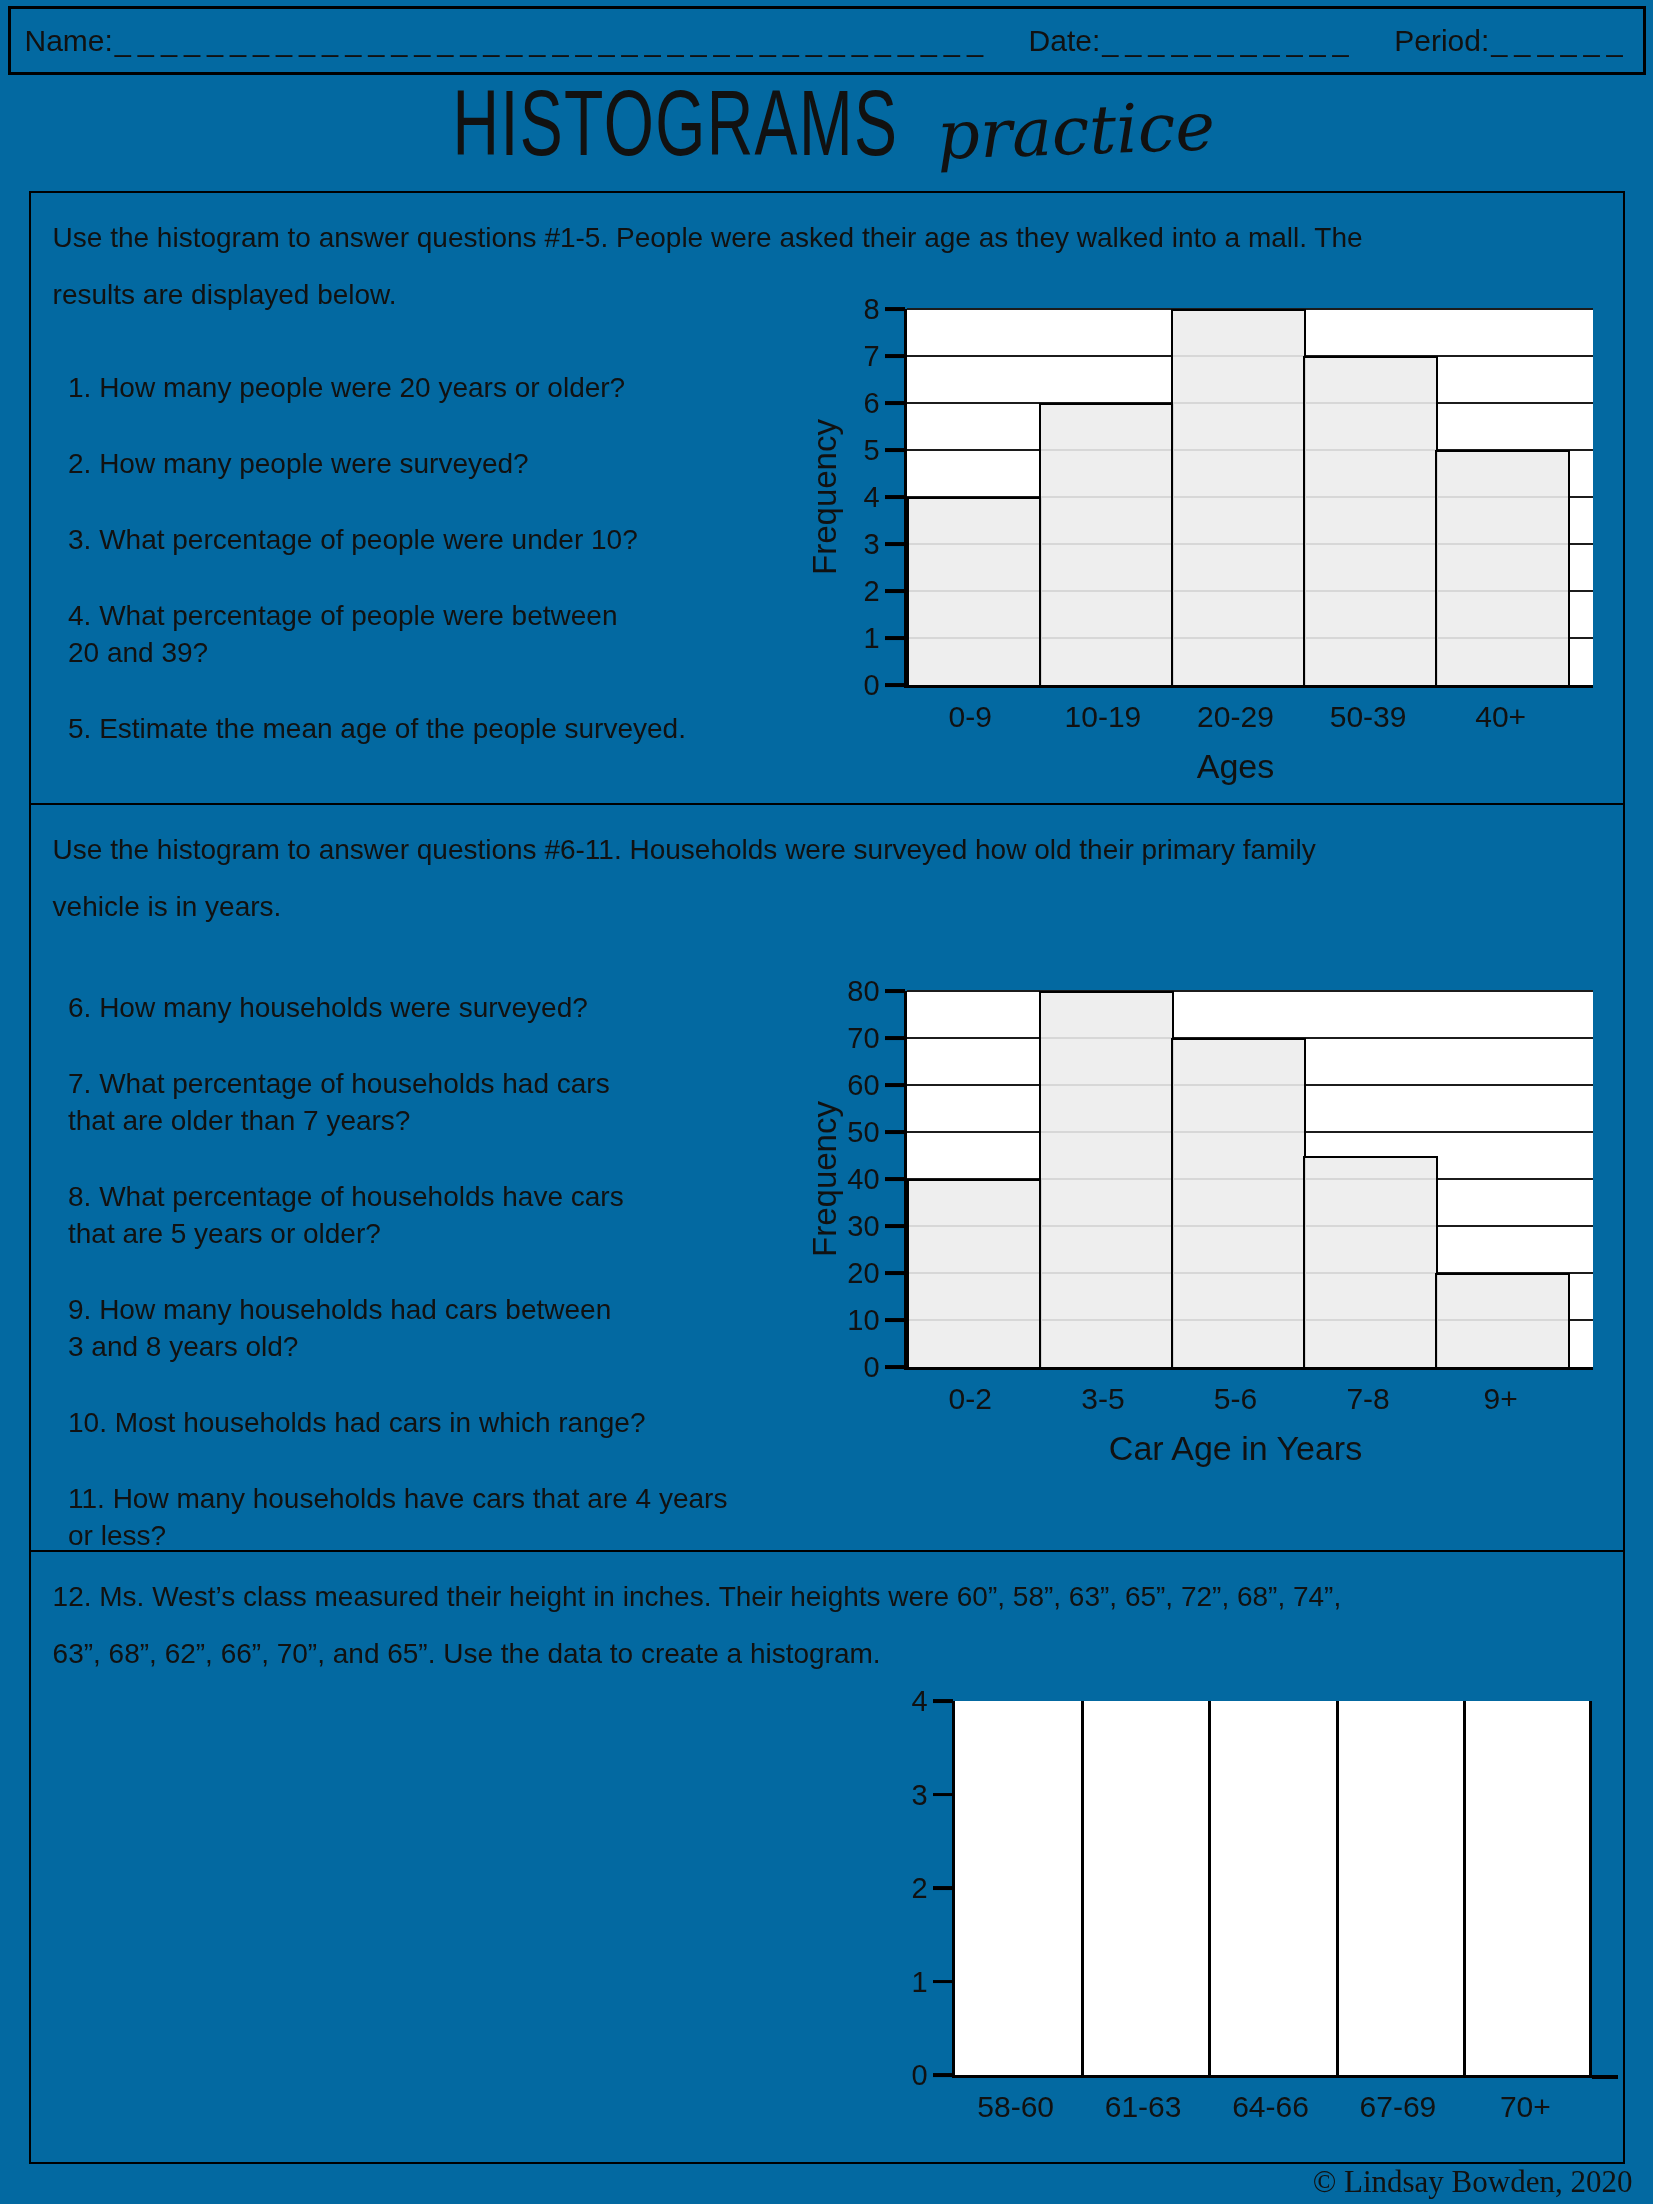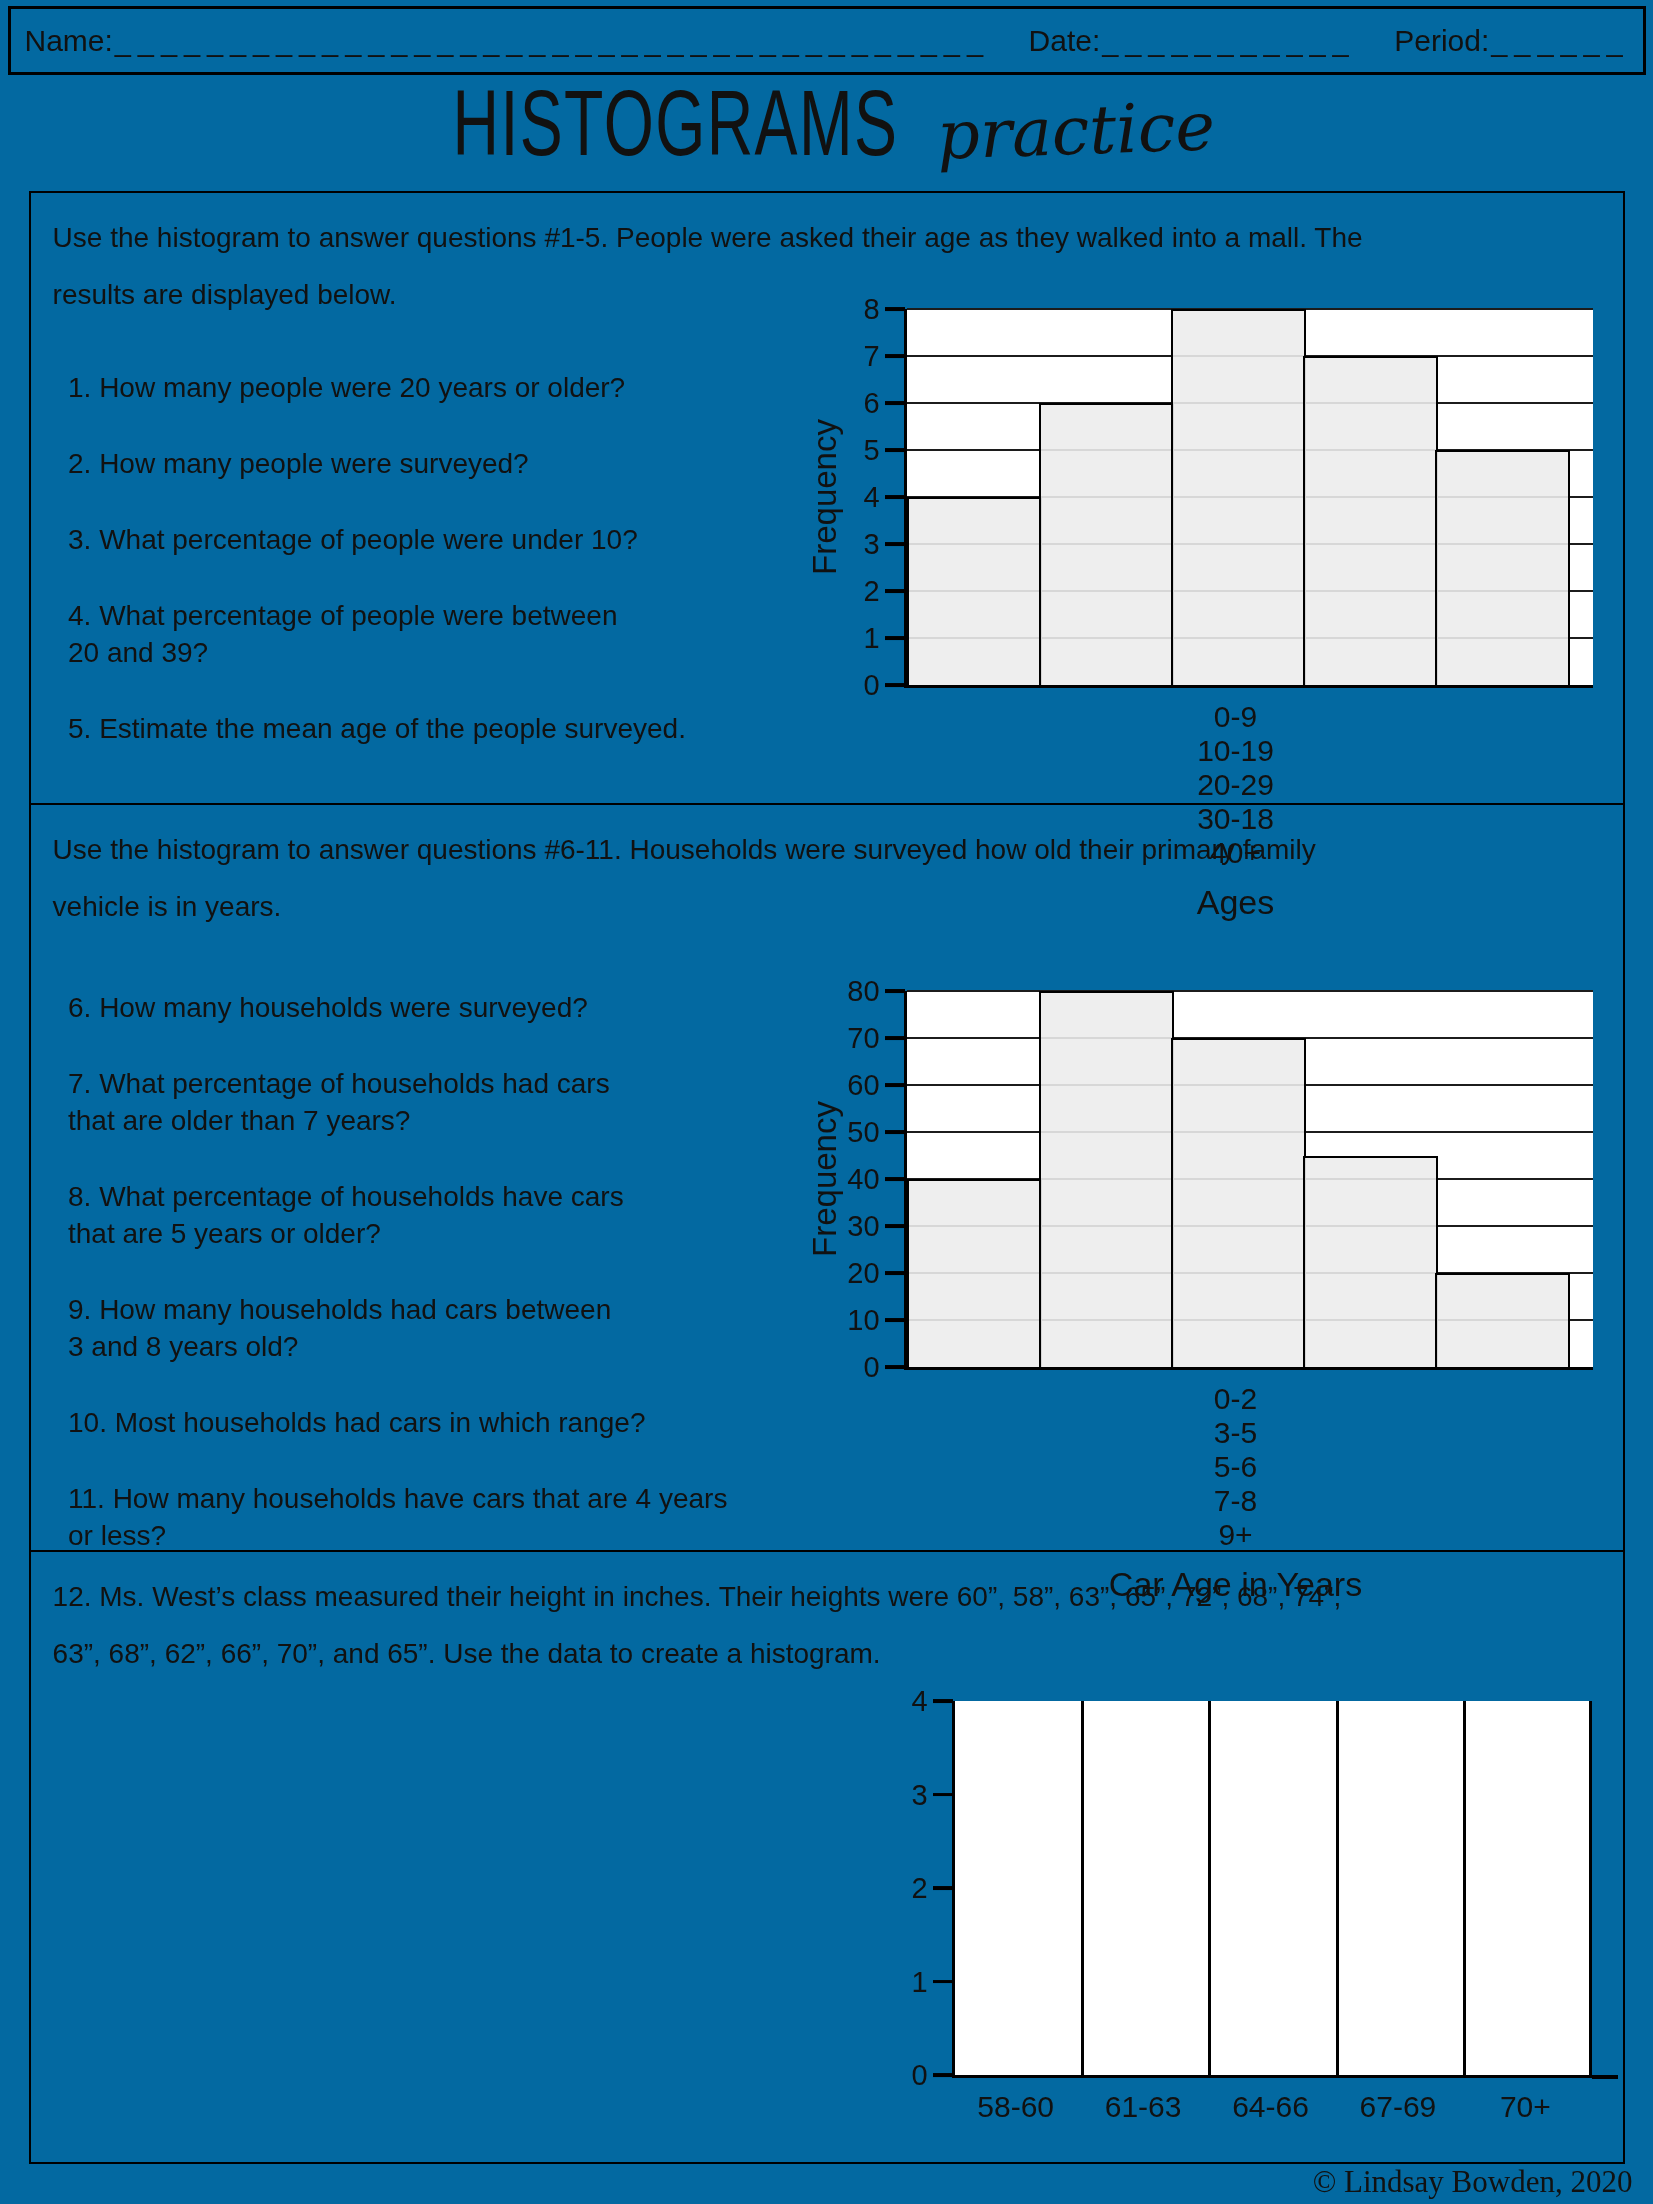--- a/index.html
+++ b/index.html
@@ -38,21 +38,21 @@
   .chart-2 .plot::after{content:'';position:absolute;left:100%;bottom:-3.9px;width:25.5px;height:3.9px;background:#000;}
   .gridline{position:absolute;left:0;right:0;height:2.9px;background:#1c1c1c;}
   .ytick{position:absolute;left:-21.6px;width:19.6px;height:3.9px;background:#000;transform:translateY(-50%);}
   .ytl{position:absolute;right:calc(100% + 27.4px);transform:translateY(-50%);font-size:29px;}
   .bars{position:absolute;left:0;bottom:0;right:23.5px;height:100%;display:flex;align-items:flex-end;}
   .bar{flex:1;box-sizing:border-box;background:rgba(236,236,236,0.90);border:2.9px solid #000;border-bottom:none;margin-right:-2.9px;}
   .bar:last-child{margin-right:0;}
   .vline{position:absolute;top:0;bottom:0;width:2.9px;background:#000;}
   .ylabel{position:absolute;left:-82px;top:50%;transform:translate(-50%,-50%) rotate(-90deg);font-size:33px;white-space:nowrap;}
   .xlabels{display:flex;margin-left:116px;font-size:30px;margin-top:11.8px;}
-  .chart-0 .xlabels,.chart-1 .xlabels{width:663px;flex-direction:column;}
+  .chart-0 .xlabels,.chart-1 .xlabels{width:663px;}
   .chart-2 .xlabels{width:637px;}
   .xl{flex:1;text-align:center;}
   .xtitle{margin-left:116px;text-align:center;font-size:34px;margin-top:13.7px;}
   .chart-0 .xtitle,.chart-1 .xtitle{width:663px;}
 
   .sec1 .chart{left:757px;top:116px;}
   .sec2 .chart{left:757px;top:186px;}
   .sec3 .chart{left:805px;top:149px;}
 
   
@@ -130,21 +130,21 @@
               <div class="bar" style="height: 75%;"></div>
               <div class="bar" style="height: 100%;"></div>
               <div class="bar" style="height: 87.5%;"></div>
               <div class="bar" style="height: 62.5%;"></div>
             </div>
           </div>
         <div class="xlabels">
             <div class="xl">0-9</div>
             <div class="xl">10-19</div>
             <div class="xl">20-29</div>
-            <div class="xl">30-18</div>
+            <div class="xl">50-39</div>
             <div class="xl">40+</div>
           </div>
         <div class="xtitle">Ages</div>
       </div>
     </div>
 
     <div class="section sec2">
       <div class="intro">Use the histogram to answer questions #6-11. Households were surveyed how old their primary family
 vehicle is in years.</div>
       <div class="q-list">

